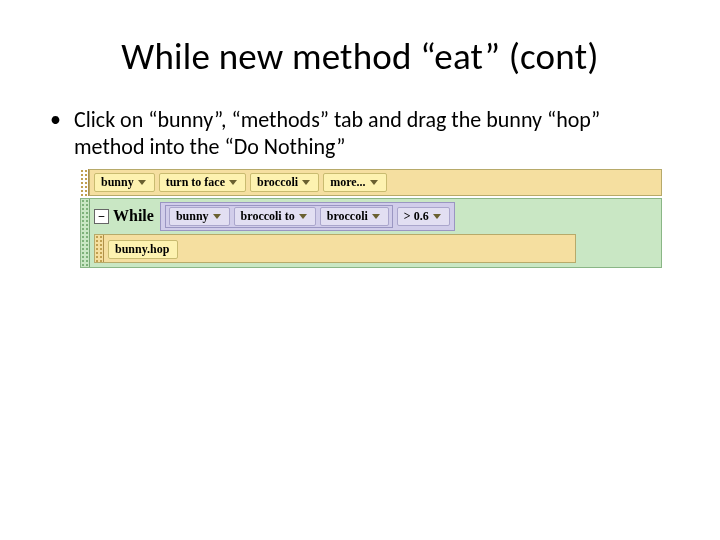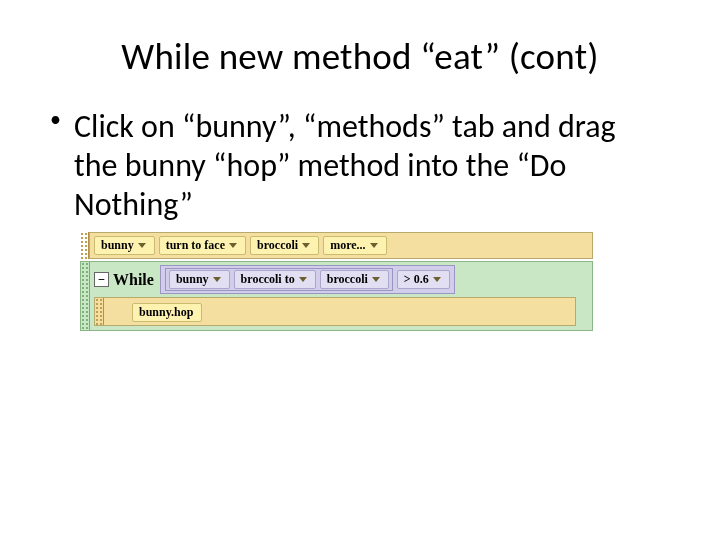--- a/index.html
+++ b/index.html
@@ -22,37 +22,37 @@
     margin: 14px 0 28px 0;
     letter-spacing: 0.2px;
   }
   ul.bullets {
     list-style: none;
     padding: 0 12px 0 6px;
     margin: 0;
   }
   ul.bullets > li {
     position: relative;
-    font-size: 32px;
+    font-size: 22px;
     line-height: 1.22;
     padding-left: 24px;
     margin-bottom: 8px;
   }
   ul.bullets > li::before {
     content: "•";
     position: absolute;
     left: 0;
     top: 0;
     font-size: 22px;
   }
 
   
   .code-area {
     margin: 8px 0 26px 36px;
-    width: 513px;
+    width: 582px;
   }
   .row {
     display: flex;
     align-items: stretch;
     gap: 0;
   }
   .grip {
     width: 8px;
     background-image: radial-gradient(#c0a050 1px, transparent 1px);
     background-size: 4px 4px;
@@ -149,21 +149,20 @@
     gap: 4px;
     white-space: nowrap;
   }
   .body-row {
     display: flex;
     align-items: stretch;
     background: #f5dfa0;
     border: 1px solid #b7aa6a;
     margin-top: 2px;
     width: 480px;
-    gap: 24px;
   }
   .body-inner {
     padding: 3px 4px;
   }
 </style>
 </head>
 <body>
 
 <div class="slide">
 

